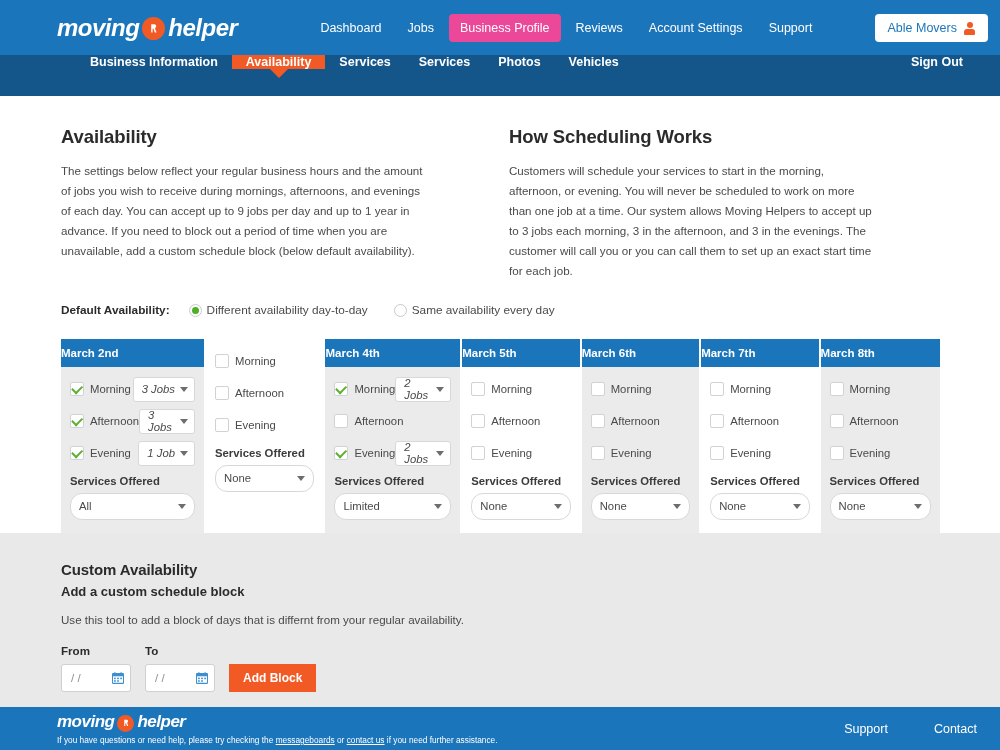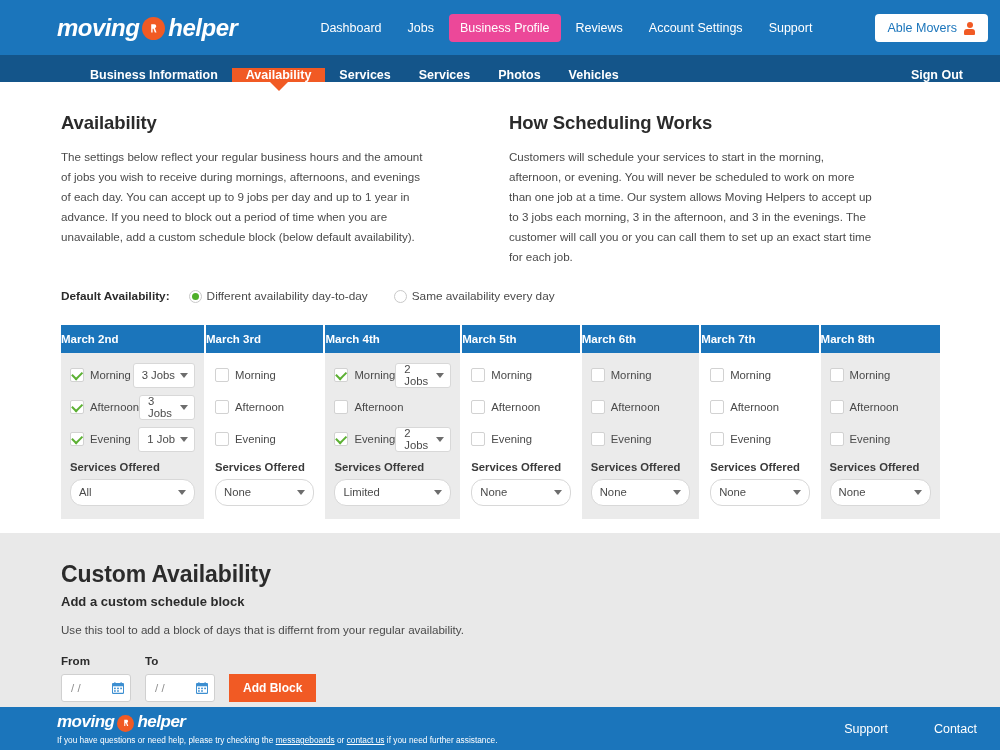--- a/index.html
+++ b/index.html
@@ -48,22 +48,22 @@
     content: ""; position: absolute; top: 0; left: 2.5px;
     width: 6px; height: 6px; border-radius: 50%; background: #f15a24;
   }
   .account-btn .person::after {
     content: ""; position: absolute; bottom: 0; left: 0;
     width: 11px; height: 6px; border-radius: 3px 3px 1px 1px; background: #f15a24;
   }
 
   
   .subnav {
-    height: 27px; background: #14558a;
-    display: flex; align-items: flex-end; position: relative;
+    height: 41px; background: #14558a;
+    display: flex; align-items: flex-start; position: relative;
   }
   .subnav-inner { display: flex; margin-left: 76px; align-items: stretch; }
   .subnav a {
     color: #ffffff; font-size: 12.5px; font-weight: bold; text-decoration: none;
     padding: 0 14px; display: flex; align-items: center; white-space: nowrap;
     position: relative;
   }
   .subnav a.active { background: #f15a24; }
   .subnav a.active::after {
     content: ""; position: absolute; left: 50%; bottom: -9px;
@@ -142,21 +142,21 @@
   .cbox.checked::after {
     content: ""; width: 8px; height: 4.5px;
     border-left: 2px solid #5cb033; border-bottom: 2px solid #5cb033;
     transform: rotate(-45deg); position: relative; top: -1px;
   }
   .slot-label { font-size: 11.3px; color: #4a4a4a; margin-left: 6px; }
   .jobsel {
     margin-left: auto; background: #ffffff; border: 1px solid #d8d8d8;
     border-radius: 3px; height: 25px; min-width: 56px;
     display: flex; align-items: center; justify-content: space-between;
-    padding: 0 6px 0 8px; font-size: 11.3px; color: #4a4a4a;
+    padding: 0 6px 0 8px; font-size: 11.3px; color: #4a4a4a; font-style: italic;
   }
   .caret {
     width: 0; height: 0; margin-left: 5px;
     border-left: 4px solid transparent; border-right: 4px solid transparent;
     border-top: 5px solid #6d6d6d;
   }
   .svc-title {
     font-size: 11.3px; font-weight: bold; color: #3b3b3b;
     margin: 9px 0 6px 0;
   }
@@ -173,21 +173,21 @@
     padding: 18px 60px 0 0; font-size: 11.8px;
   }
   .repeat-q { font-weight: bold; color: #2b2b2b; }
   .repeat-row .radio-group { margin-left: 19px; }
 
   
   .custom {
     position: absolute; left: 0; top: 533px; width: 1000px; height: 174px;
     background: #e9e9e9; padding: 28px 0 0 61px;
   }
-  .custom h1 { font-size: 23px; margin-bottom: 6px; }
+  .custom h1 { font-size: 15px; margin-bottom: 6px; }
   .custom h2 {
     font-size: 13px; font-weight: bold; color: #2b2b2b; margin-bottom: 14px;
   }
   .custom .desc { font-size: 11.6px; color: #4a4a4a; margin-bottom: 18px; }
   .daterow { display: flex; align-items: flex-end; gap: 14px; }
   .datefield { display: flex; flex-direction: column; }
   .datefield .lbl {
     font-size: 11.6px; font-weight: bold; color: #2b2b2b; margin-bottom: 7px;
   }
   .dateinput {
@@ -320,21 +320,20 @@
             </div>
             <div class="svc-title">Services Offered</div>
             <div class="svc-sel">
               <span>All</span>
               <span class="caret"></span>
             </div>
           </div>
         </div>
 
         <div class="daycol">
-          <div class="dayhead">March 3rd</div>
           <div class="daybody plain">
             <div class="slot">
               <span class="cbox"></span>
               <span class="slot-label">Morning</span>
             </div>
             <div class="slot">
               <span class="cbox"></span>
               <span class="slot-label">Afternoon</span>
             </div>
             <div class="slot">

